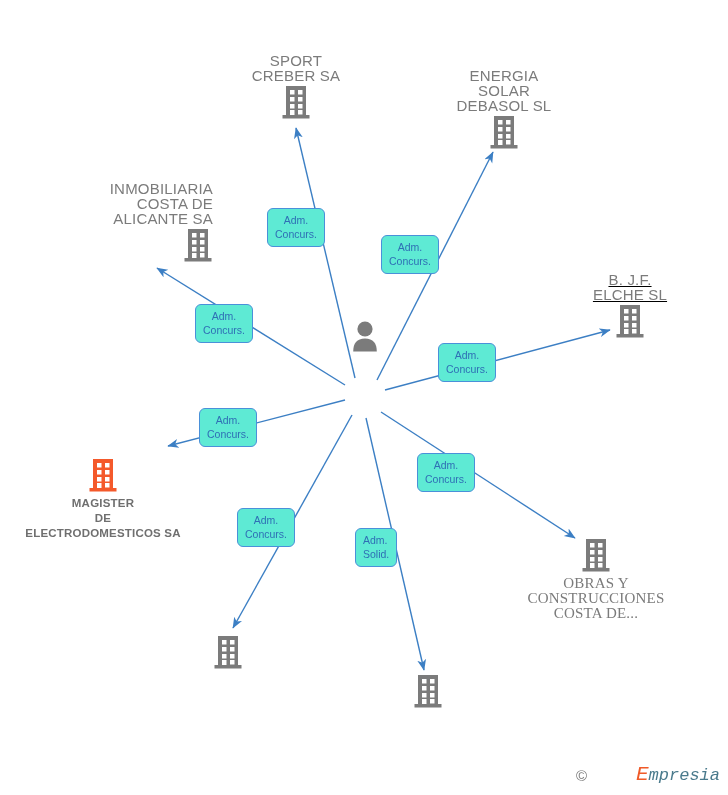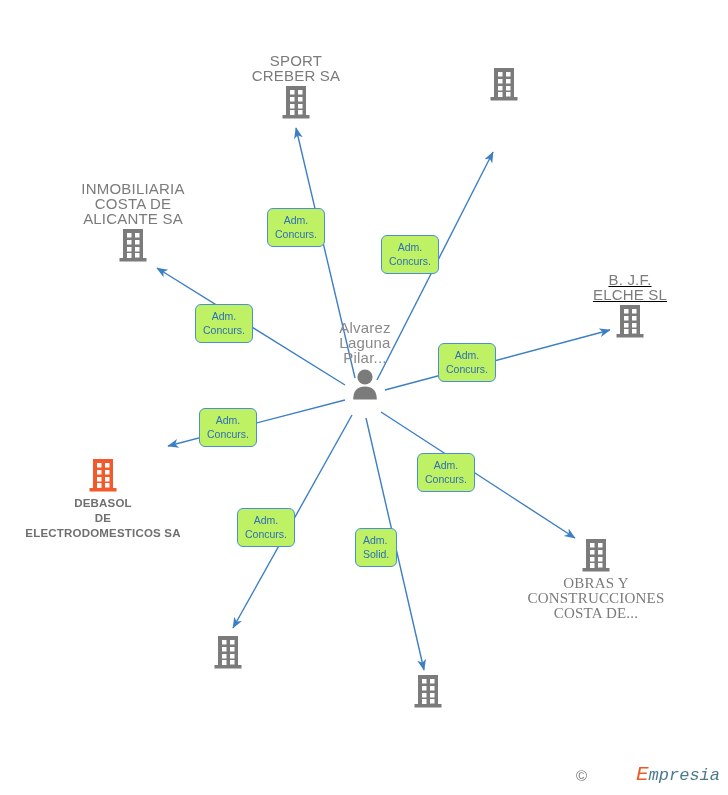--- a/index.html
+++ b/index.html
@@ -51,21 +51,21 @@
     font-size: 11.5px;
   }
   .node.person .node-label {
     color: #8a8a8a;
   }
   .edge-label {
     position: absolute;
     box-sizing: border-box;
     border: 1px solid #4a90d9;
     border-radius: 6px;
-    background: #bef264;
+    background: #5eead4;
     color: #2f6fb5;
     font-size: 10.5px;
     line-height: 14px;
     padding: 4px 7px 5px 7px;
     white-space: pre-line;
     text-align: center;
   }
   .edge-label.align-left { text-align: left; }
   .watermark {
     position: absolute;
@@ -110,23 +110,20 @@
         <line x1="345" y1="385" x2="157" y2="268" stroke="#3c7fc4" stroke-width="1.4" marker-end="url(#arrowhead)"></line>
         <line x1="385" y1="390" x2="610" y2="330" stroke="#3c7fc4" stroke-width="1.4" marker-end="url(#arrowhead)"></line>
         <line x1="345" y1="400" x2="168" y2="446" stroke="#3c7fc4" stroke-width="1.4" marker-end="url(#arrowhead)"></line>
         <line x1="381" y1="412" x2="575" y2="538" stroke="#3c7fc4" stroke-width="1.4" marker-end="url(#arrowhead)"></line>
         <line x1="352" y1="415" x2="233" y2="628" stroke="#3c7fc4" stroke-width="1.4" marker-end="url(#arrowhead)"></line>
         <line x1="366" y1="418" x2="424" y2="670" stroke="#3c7fc4" stroke-width="1.4" marker-end="url(#arrowhead)"></line>
       </g>
   </svg>
 
   <div class="node person label-above" id="center-node" style="left: 365px; top: 320px;">
-    <span class="node-label">Alvarez
-Laguna
-Pilar...</span>
     <span class="node-icon">
       <svg width="30" height="32" viewBox="0 0 30 32" xmlns="http://www.w3.org/2000/svg">
         <circle cx="15" cy="9" r="7.6" fill="#7b7b7b"></circle>
         <path d="M15 18.5 C 6.8 18.5 3.2 23.5 3.2 31.5 L 26.8 31.5 C 26.8 23.5 23.2 18.5 15 18.5 Z" fill="#7b7b7b"></path>
       </svg>
     </span>
   </div>
 
   <div id="node-layer">
       <div class="node label-above" style="left: 296px; top: 53px;">
@@ -139,34 +136,37 @@
             <rect x="17" y="4" width="4.5" height="4.5" fill="#ffffff"></rect>
             <rect x="9" y="11" width="4.5" height="4.5" fill="#ffffff"></rect>
             <rect x="17" y="11" width="4.5" height="4.5" fill="#ffffff"></rect>
             <rect x="9" y="18" width="4.5" height="4.5" fill="#ffffff"></rect>
             <rect x="17" y="18" width="4.5" height="4.5" fill="#ffffff"></rect>
             <rect x="9" y="24" width="4.5" height="5" fill="#ffffff"></rect>
             <rect x="17" y="24" width="4.5" height="4.5" fill="#ffffff"></rect>
           </svg></span>
       </div>
       <div class="node label-above" style="left: 504px; top: 68px;">
-        <span class="node-icon"><svg width="30" height="34" viewBox="0 0 30 34">
-            <rect x="5" y="0" width="20" height="29" fill="#7b7b7b"></rect>
-            <rect x="1.5" y="29" width="27" height="3.5" fill="#7b7b7b"></rect>
-            <rect x="9" y="4" width="4.5" height="4.5" fill="#ffffff"></rect>
-            <rect x="17" y="4" width="4.5" height="4.5" fill="#ffffff"></rect>
-            <rect x="9" y="11" width="4.5" height="4.5" fill="#ffffff"></rect>
-            <rect x="17" y="11" width="4.5" height="4.5" fill="#ffffff"></rect>
-            <rect x="9" y="18" width="4.5" height="4.5" fill="#ffffff"></rect>
-            <rect x="17" y="18" width="4.5" height="4.5" fill="#ffffff"></rect>
-            <rect x="9" y="24" width="4.5" height="5" fill="#ffffff"></rect>
-            <rect x="17" y="24" width="4.5" height="4.5" fill="#ffffff"></rect>
-          </svg></span>
-      </div>
-      <div class="node label-above" style="left: 133px; top: 181px;">
+        <span class="node-label">ENERGIA
+SOLAR
+DEBASOL SL</span>
+        <span class="node-icon"><svg width="30" height="34" viewBox="0 0 30 34">
+            <rect x="5" y="0" width="20" height="29" fill="#7b7b7b"></rect>
+            <rect x="1.5" y="29" width="27" height="3.5" fill="#7b7b7b"></rect>
+            <rect x="9" y="4" width="4.5" height="4.5" fill="#ffffff"></rect>
+            <rect x="17" y="4" width="4.5" height="4.5" fill="#ffffff"></rect>
+            <rect x="9" y="11" width="4.5" height="4.5" fill="#ffffff"></rect>
+            <rect x="17" y="11" width="4.5" height="4.5" fill="#ffffff"></rect>
+            <rect x="9" y="18" width="4.5" height="4.5" fill="#ffffff"></rect>
+            <rect x="17" y="18" width="4.5" height="4.5" fill="#ffffff"></rect>
+            <rect x="9" y="24" width="4.5" height="5" fill="#ffffff"></rect>
+            <rect x="17" y="24" width="4.5" height="4.5" fill="#ffffff"></rect>
+          </svg></span>
+      </div>
+      <div class="node label-above" style="left: 133px; top: 181px; text-align: right;">
         <span class="node-label">INMOBILIARIA
 COSTA DE
 ALICANTE SA</span>
         <span class="node-icon"><svg width="30" height="34" viewBox="0 0 30 34">
             <rect x="5" y="0" width="20" height="29" fill="#7b7b7b"></rect>
             <rect x="1.5" y="29" width="27" height="3.5" fill="#7b7b7b"></rect>
             <rect x="9" y="4" width="4.5" height="4.5" fill="#ffffff"></rect>
             <rect x="17" y="4" width="4.5" height="4.5" fill="#ffffff"></rect>
             <rect x="9" y="11" width="4.5" height="4.5" fill="#ffffff"></rect>
             <rect x="17" y="11" width="4.5" height="4.5" fill="#ffffff"></rect>
@@ -198,21 +198,21 @@
             <rect x="1.5" y="29" width="27" height="3.5" fill="#f4592b"></rect>
             <rect x="9" y="4" width="4.5" height="4.5" fill="#ffffff"></rect>
             <rect x="17" y="4" width="4.5" height="4.5" fill="#ffffff"></rect>
             <rect x="9" y="11" width="4.5" height="4.5" fill="#ffffff"></rect>
             <rect x="17" y="11" width="4.5" height="4.5" fill="#ffffff"></rect>
             <rect x="9" y="18" width="4.5" height="4.5" fill="#ffffff"></rect>
             <rect x="17" y="18" width="4.5" height="4.5" fill="#ffffff"></rect>
             <rect x="9" y="24" width="4.5" height="5" fill="#ffffff"></rect>
             <rect x="17" y="24" width="4.5" height="4.5" fill="#ffffff"></rect>
           </svg></span>
-        <span class="node-label">DEBASOL
+        <span class="node-label">MAGISTER
 DE
 ELECTRODOMESTICOS SA</span>
       </div>
       <div class="node label-below" style="left: 596px; top: 539px; font-family: Liberation Serif, serif;">
         <span class="node-icon"><svg width="30" height="34" viewBox="0 0 30 34">
             <rect x="5" y="0" width="20" height="29" fill="#7b7b7b"></rect>
             <rect x="1.5" y="29" width="27" height="3.5" fill="#7b7b7b"></rect>
             <rect x="9" y="4" width="4.5" height="4.5" fill="#ffffff"></rect>
             <rect x="17" y="4" width="4.5" height="4.5" fill="#ffffff"></rect>
             <rect x="9" y="11" width="4.5" height="4.5" fill="#ffffff"></rect>

